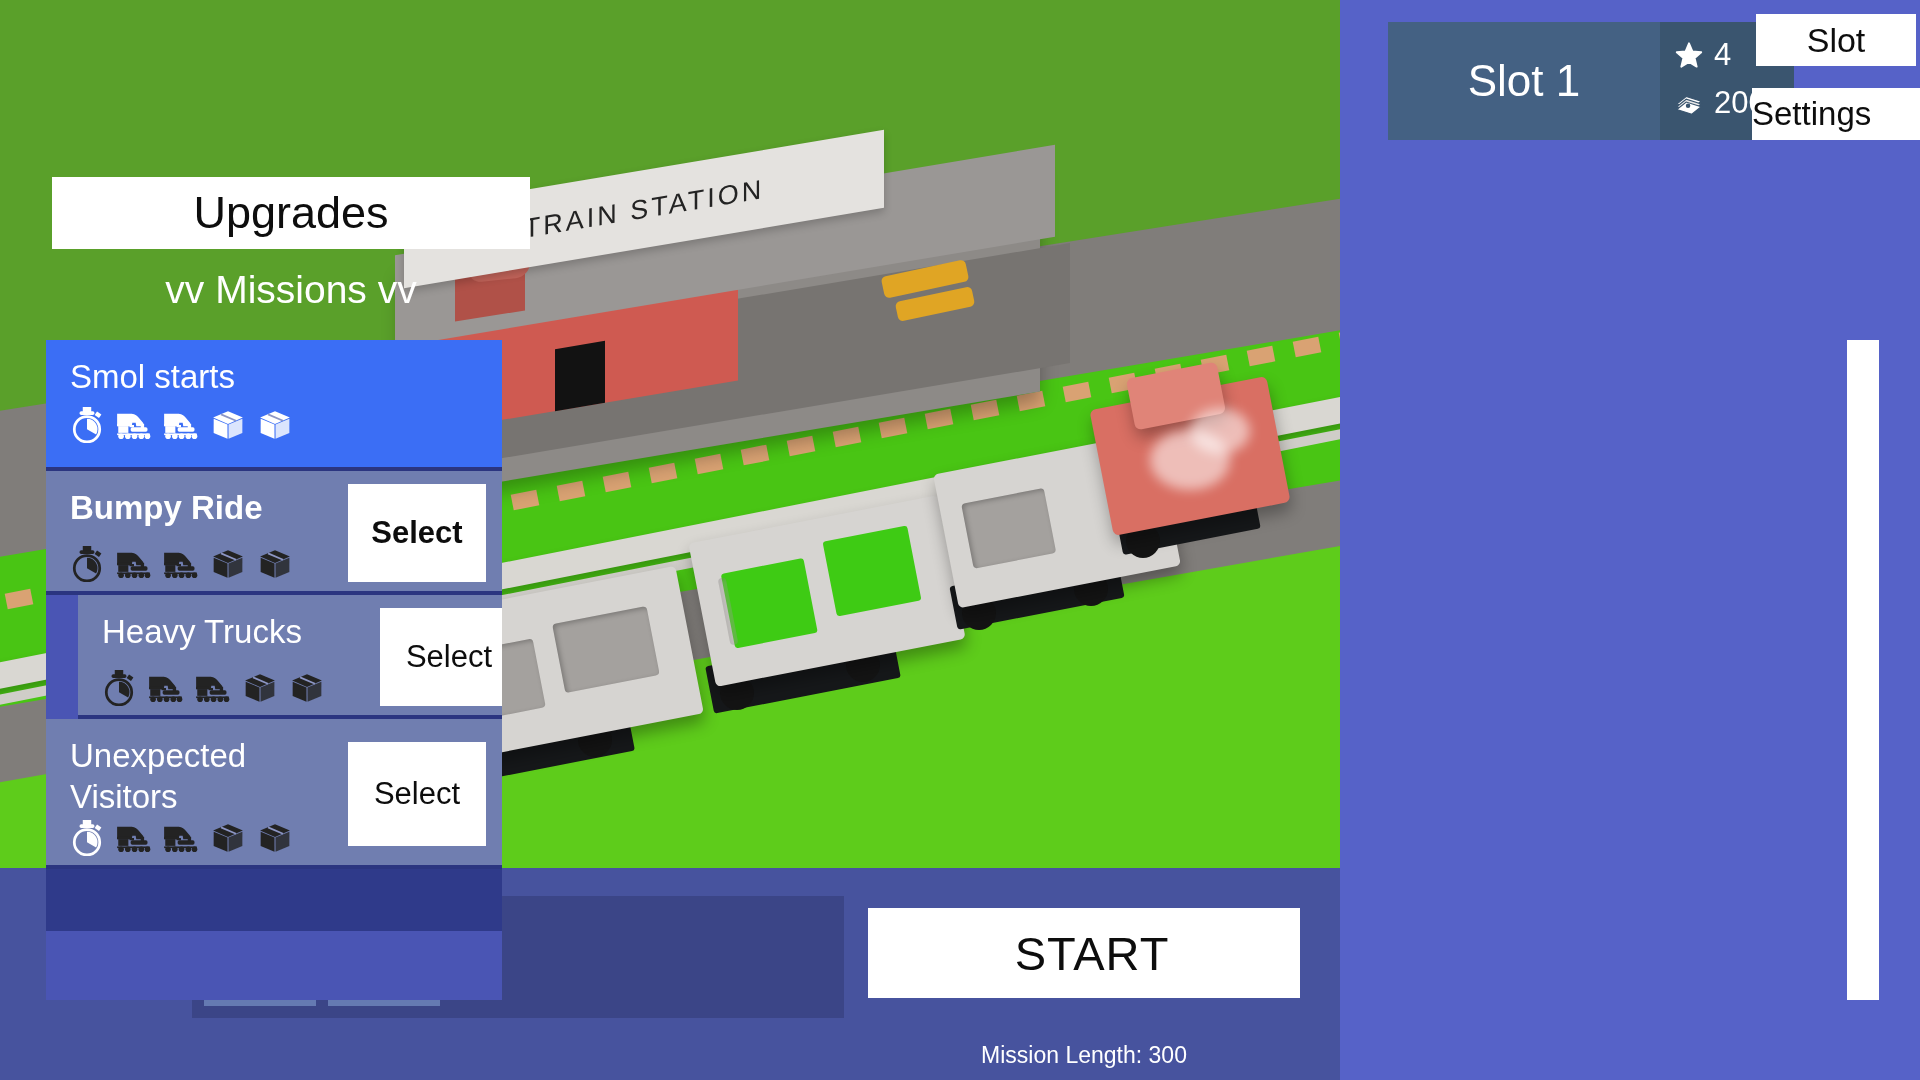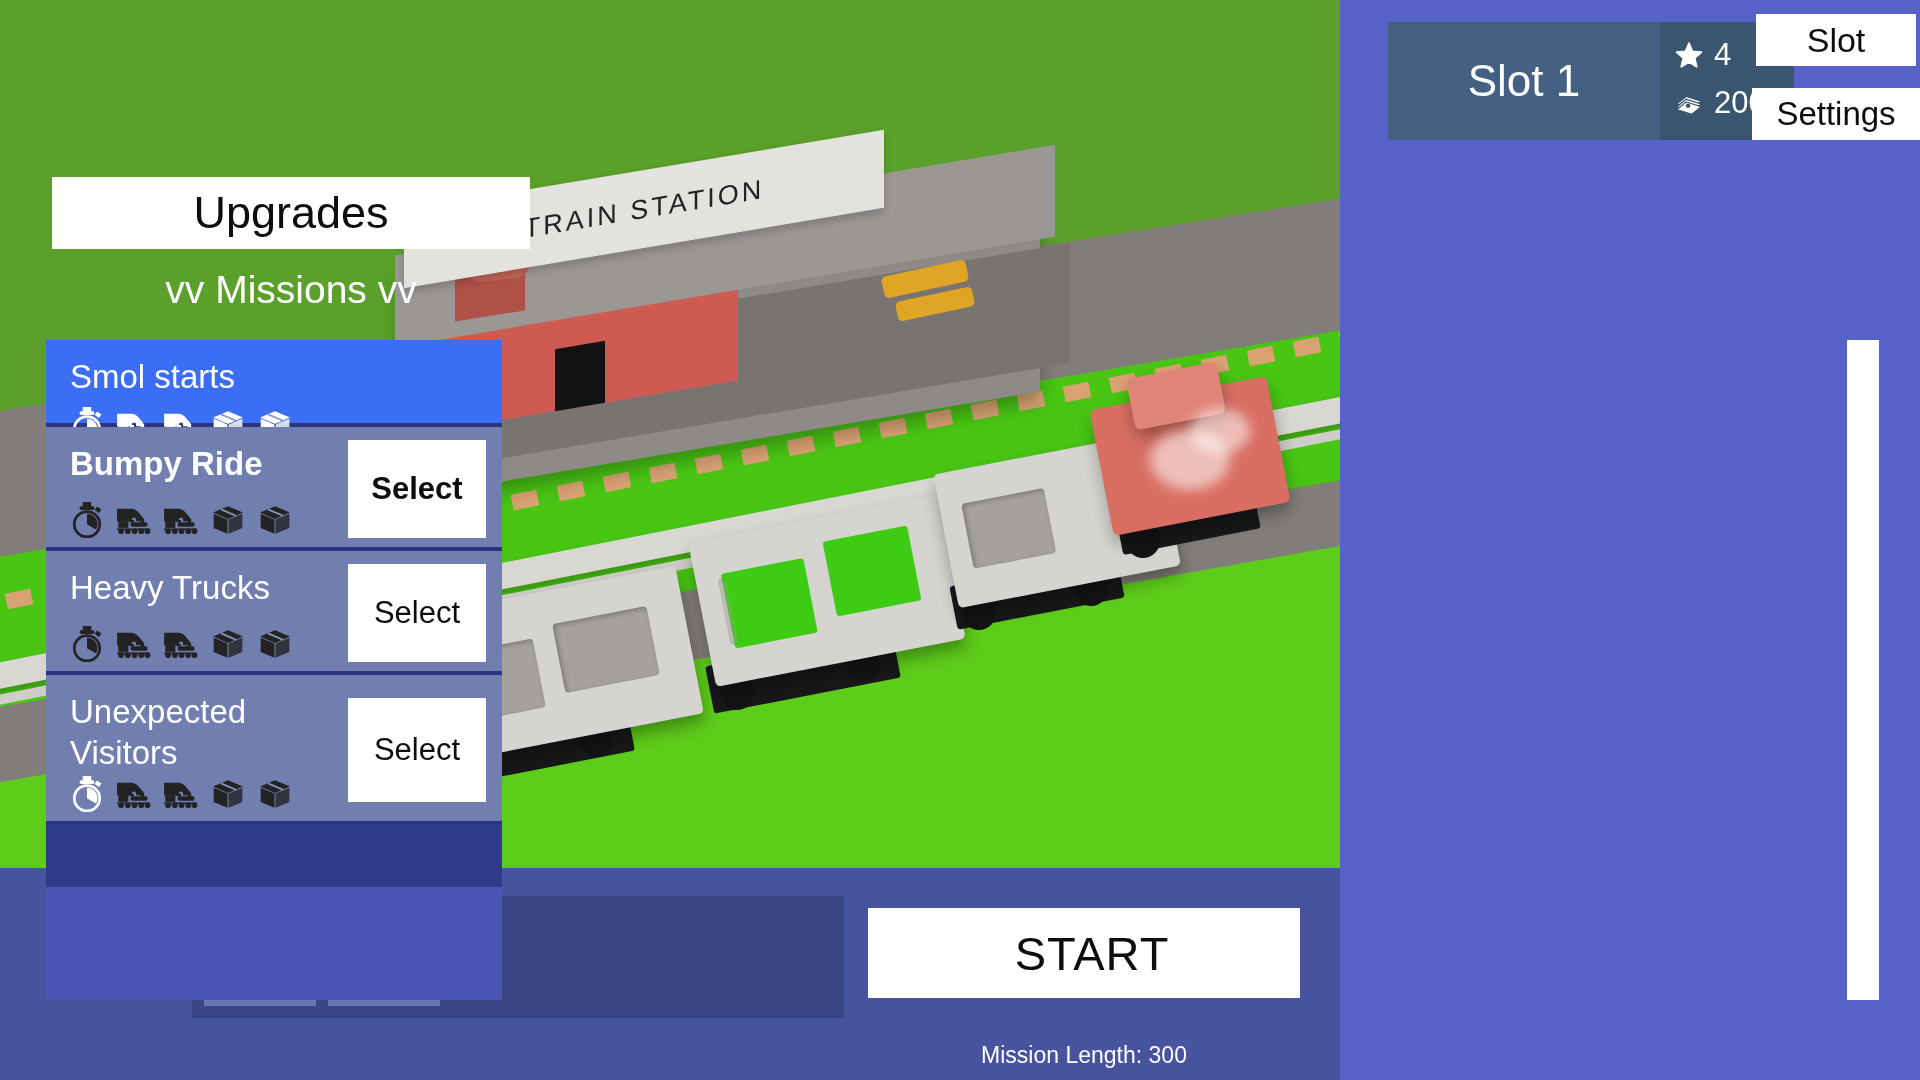--- a/index.html
+++ b/index.html
@@ -106,21 +106,21 @@
   .stat-row { display:flex; align-items:center; height:48px; }
   .stat-row .ico { width:34px; height:34px; display:flex; align-items:center;
     justify-content:center; }
   .stat-row .val { color:#fff; font-size:31px; margin-left:8px; }
 
   #back-btn { position:absolute; left:1756px; top:14px; width:160px; height:52px;
     background:#fff; display:flex; align-items:center; justify-content:center;
     cursor:pointer; }
   #back-btn span { font-size:34px; color:#0d0d0d; }
   #settings-btn { position:absolute; left:1752px; top:88px; width:168px; height:52px;
-    background:#fff; display:flex; align-items:center; justify-content:center;
+    background:#fff; display:flex; align-items:center; justify-content:flex-start;
     cursor:pointer; }
   #settings-btn span { font-size:33px; color:#0d0d0d; }
 
   #upgrades-btn { position:absolute; left:52px; top:177px; width:478px; height:72px;
     background:#fff; display:flex; align-items:center; justify-content:center;
     cursor:pointer; }
   #upgrades-btn span { font-size:45px; color:#0d0d0d; }
 
   #missions-title { position:absolute; left:52px; top:268px; width:478px;
     text-align:center; color:#fff; font-size:39px; }
@@ -449,21 +449,21 @@
     <span>Settings</span>
   </div>
 
   <div id="upgrades-btn">
     <span>Upgrades</span>
   </div>
 
   <div id="missions-title">vv Missions vv</div>
 
   <div id="mission-list">
-      <div class="mission selected" style="height: 87px; padding-left: 13px;">
+      <div class="mission selected" style="height: 131px; padding-left: 13px;">
         <div class="m-name">Smol starts</div>
         <div class="m-icons" style="top: 66px;">
           <span class="mi">
             <svg viewBox="0 0 32 34" width="34" height="36">
               <rect x="12" y="0" width="8" height="5" fill="#ffffff"></rect>
               <rect x="9" y="4" width="14" height="3.5" rx="1.5" fill="#ffffff"></rect>
               <rect x="24" y="5" width="5" height="4" transform="rotate(35 26 7)" fill="#ffffff"></rect>
               <circle cx="16" cy="21" r="12" fill="none" stroke="#ffffff" stroke-width="2.6"></circle>
               <path d="M16 21 L16 11 A10 10 0 0 1 24.6 26 Z" fill="#ffffff"></path>
             </svg>
@@ -576,21 +576,21 @@
               <path d="M5 20 L31 31 L31 58 L5 47 Z" fill="#232323"></path>
               <path d="M59 20 L33 31 L33 58 L59 47 Z" fill="#232323" opacity="0.82"></path>
               <path d="M19 12 L47 24" stroke="#8d96c4" stroke-width="3.4" fill="none"></path>
             </svg>
           </span>
         </div>
         <div class="m-btn" style="width: 138px; height: 98px; top: 13px;">
           <span>Select</span>
         </div>
       </div>
-      <div class="mission" style="height: 124px;">
+      <div class="mission" style="height: 124px; margin-left: 32px;">
         <div class="m-name">Heavy Trucks</div>
         <div class="m-icons" style="top: 74px;">
           <span class="mi">
             <svg viewBox="0 0 32 34" width="34" height="36">
               <rect x="12" y="0" width="8" height="5" fill="#232323"></rect>
               <rect x="9" y="4" width="14" height="3.5" rx="1.5" fill="#232323"></rect>
               <rect x="24" y="5" width="5" height="4" transform="rotate(35 26 7)" fill="#232323"></rect>
               <circle cx="16" cy="21" r="12" fill="none" stroke="#232323" stroke-width="2.6"></circle>
               <path d="M16 21 L16 11 A10 10 0 0 1 24.6 26 Z" fill="#232323"></path>
             </svg>

